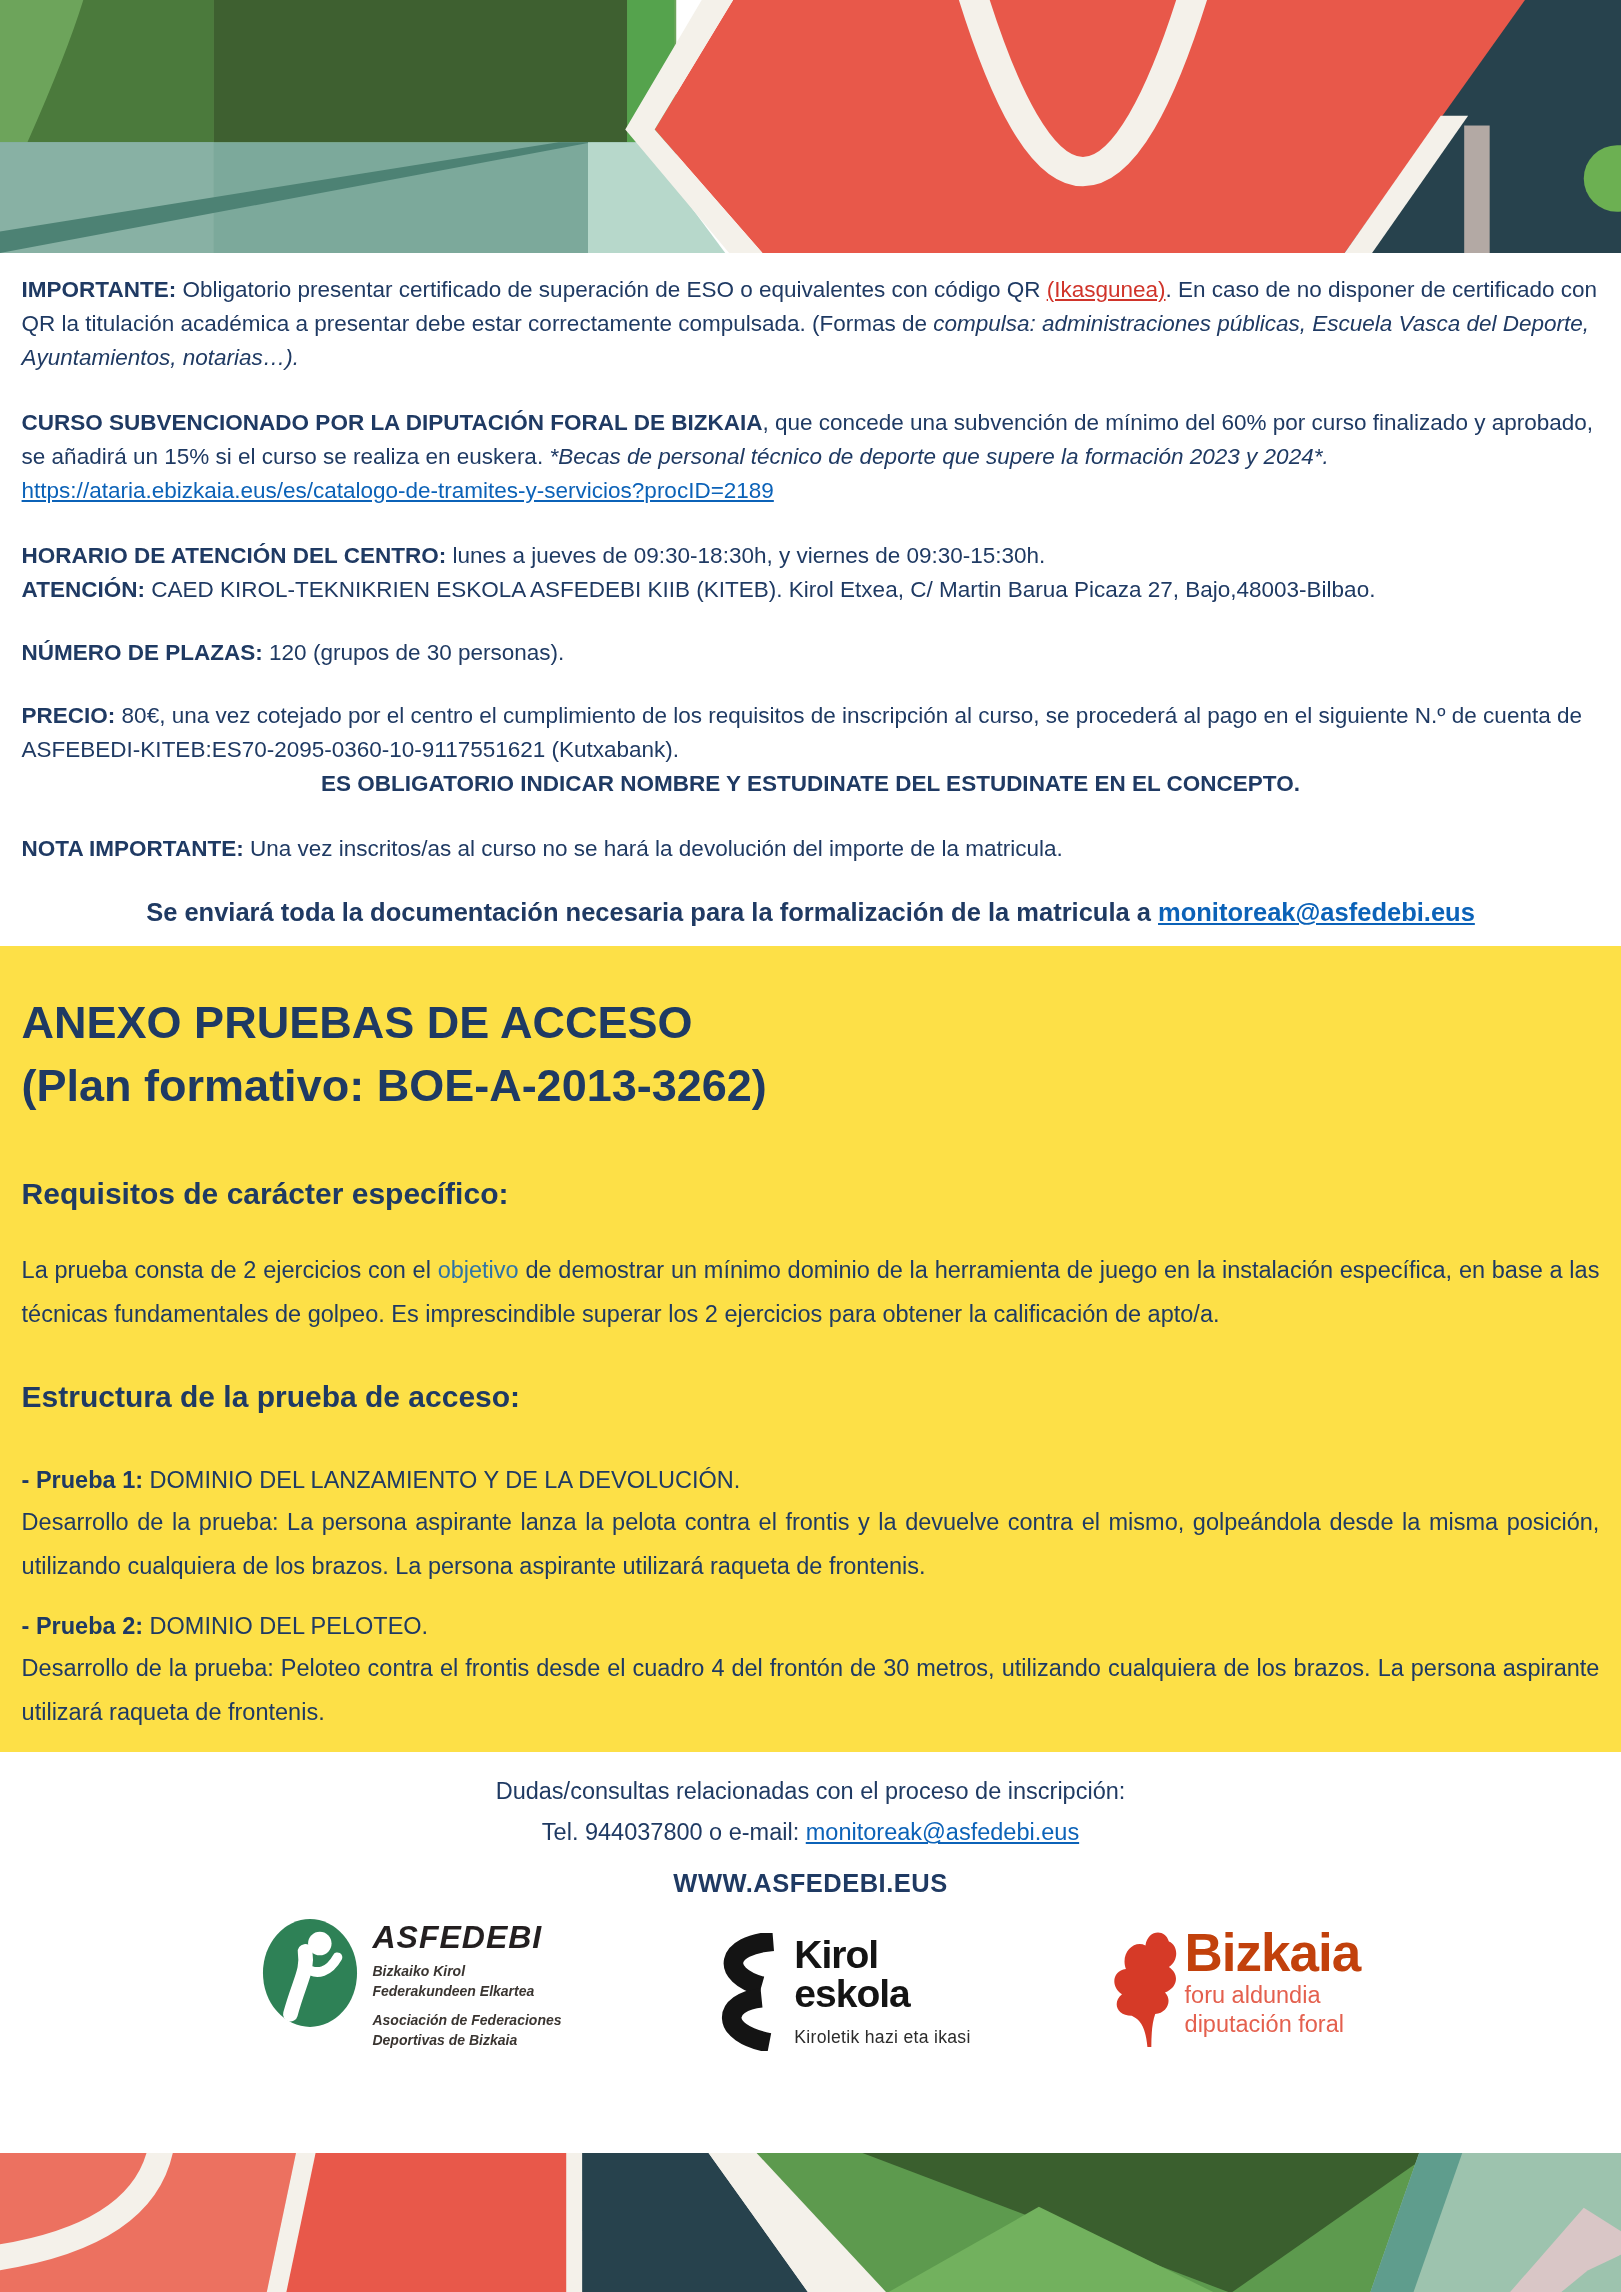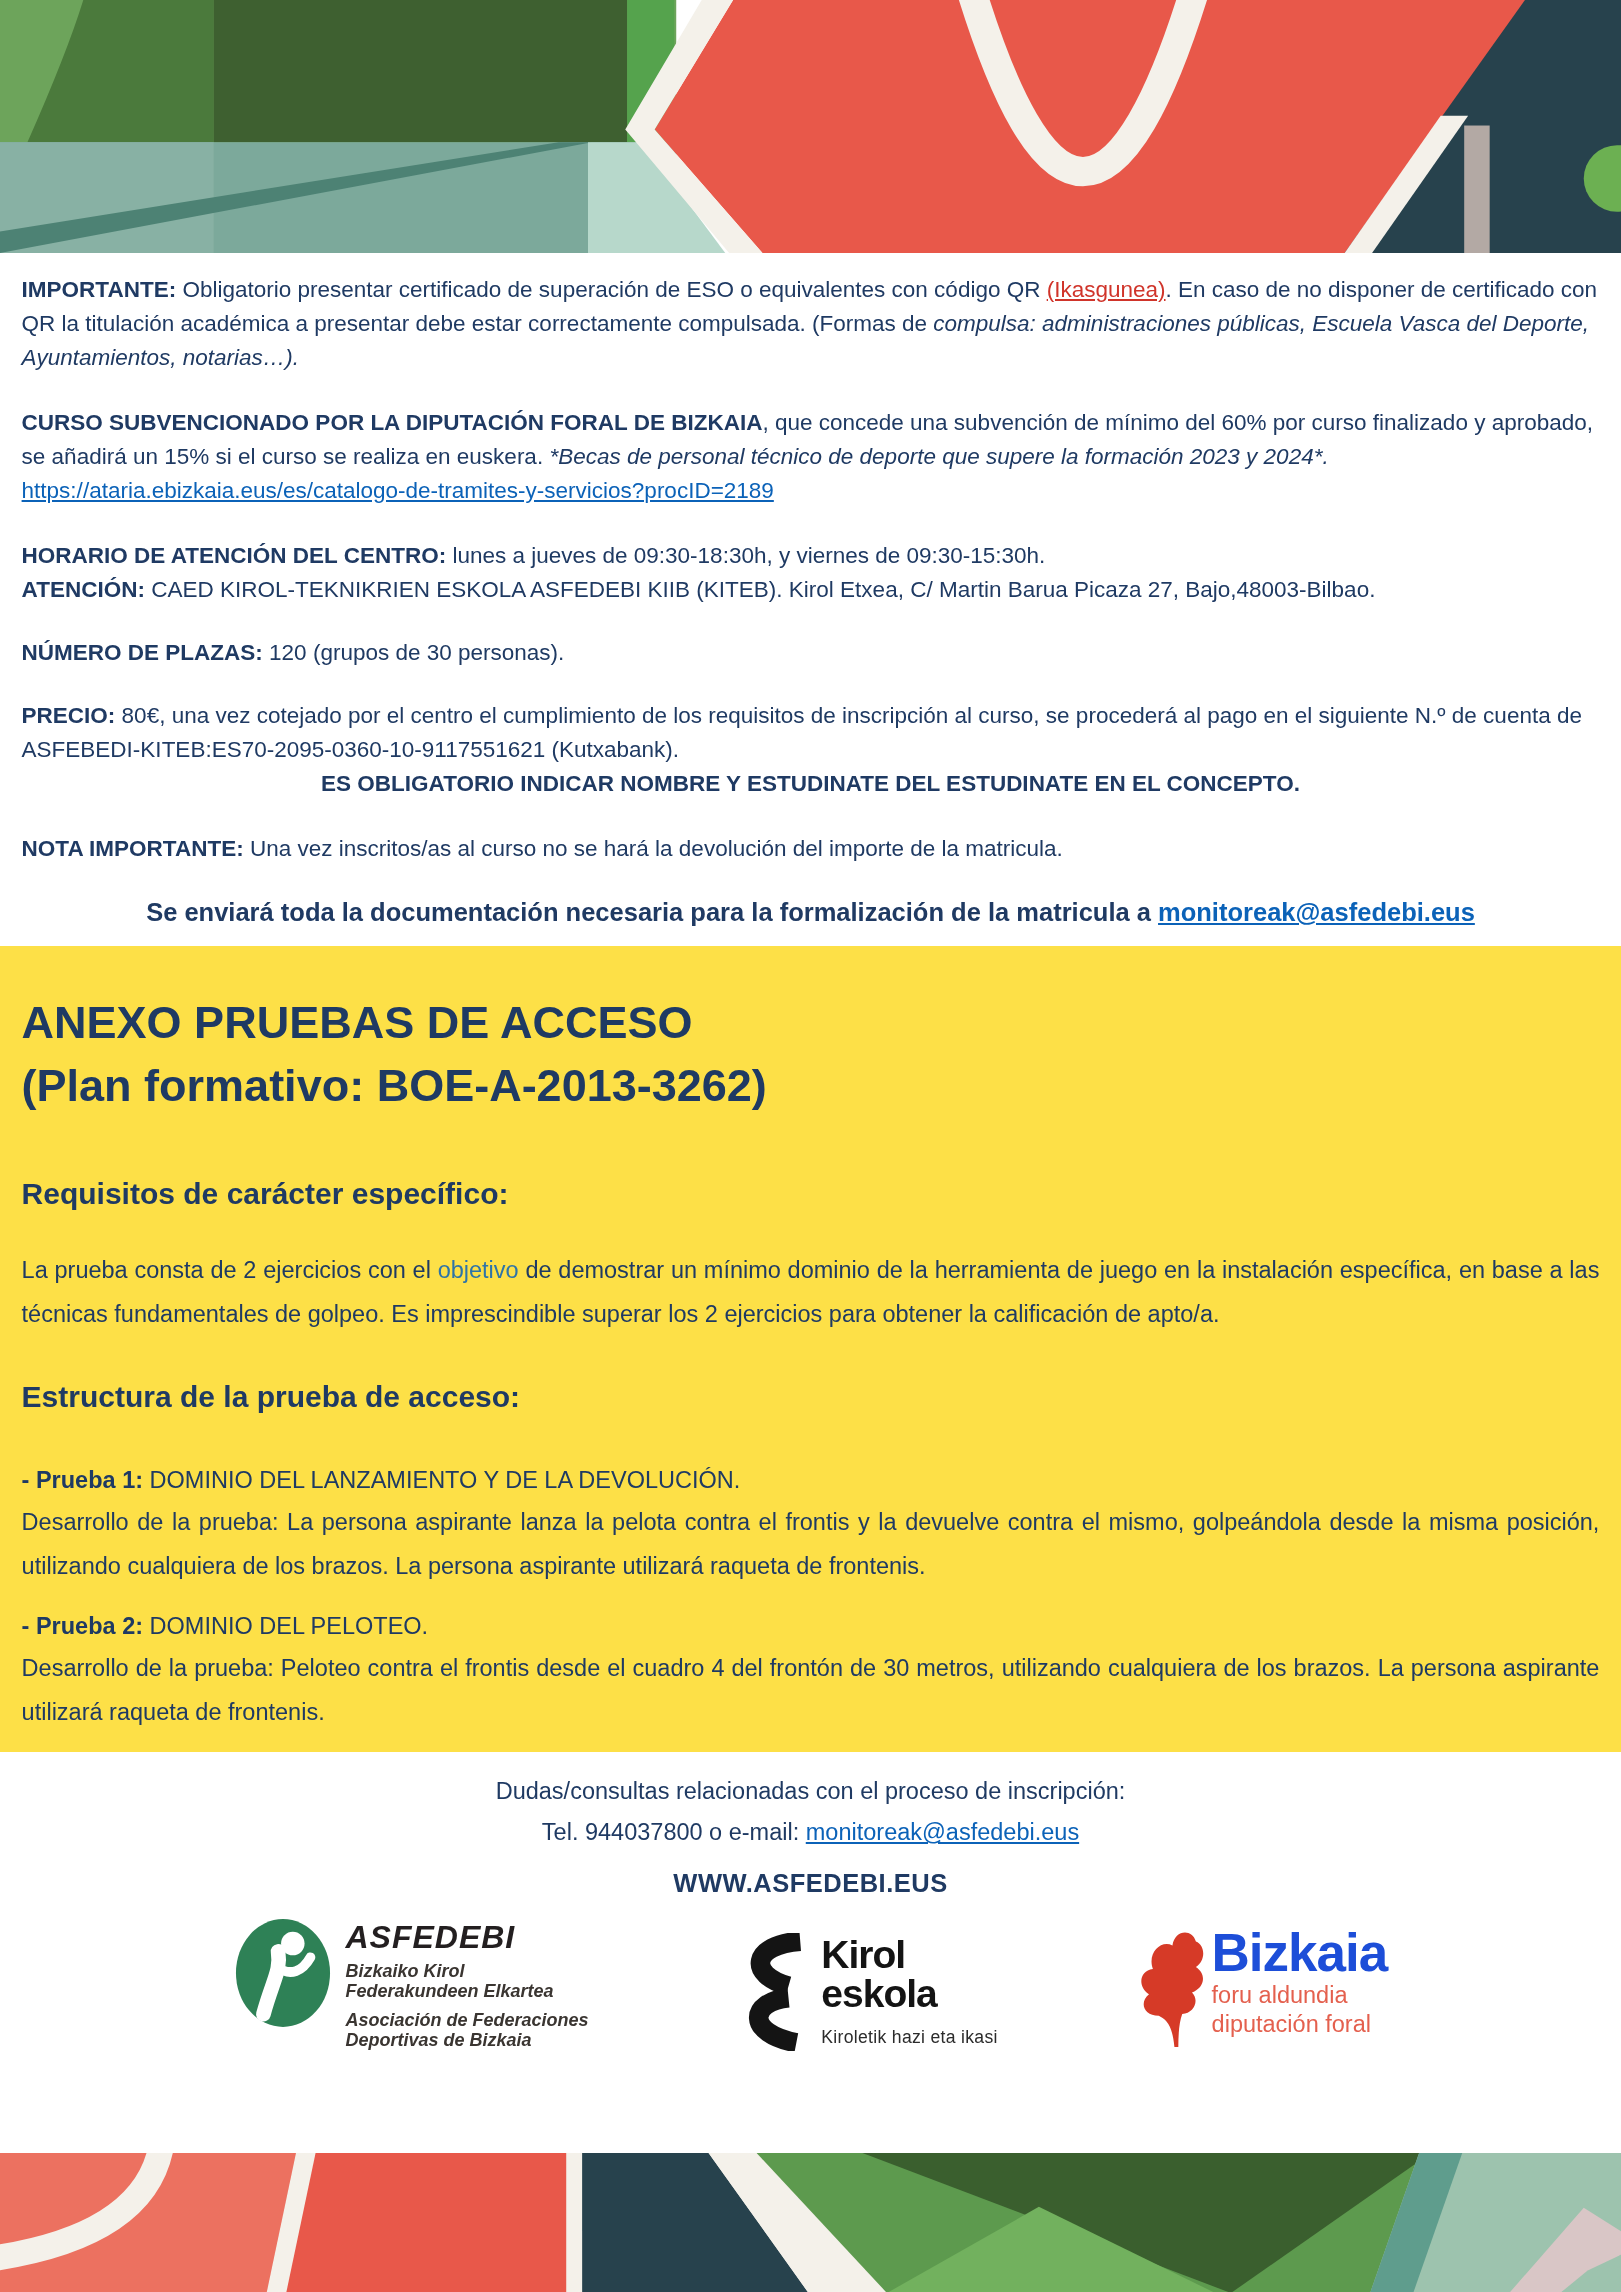--- a/index.html
+++ b/index.html
@@ -48,29 +48,29 @@
   .logos{
     margin-top:17.6px;
     display:flex;
     justify-content:center;
     align-items:flex-end;
     gap:137px;
   }
   .logo{display:flex;align-items:flex-start;}
   .logo-asfedebi .texts{margin-left:13.7px;padding-top:3.9px;}
   .asfedebi-name{font-size:32px;font-weight:bold;font-style:italic;color:#231f20;letter-spacing:1px;line-height:35px;}
-  .asfedebi-small{font-size:18px;font-weight:bold;font-style:italic;color:#3a3531;line-height:19.6px;}
+  .asfedebi-small{font-size:14px;font-weight:bold;font-style:italic;color:#3a3531;line-height:19.6px;}
   .asfedebi-small.grp2{margin-top:9.8px;}
   .logo-kirol{flex-direction:row;align-items:center;}
   .kirol-texts{margin-left:11.8px;text-align:left;}
   .kirol-name{font-size:39px;font-weight:bold;color:#141414;line-height:39px;letter-spacing:-1px;}
   .kirol-tagline{font-size:17.6px;color:#2b2b2b;margin-top:13.7px;letter-spacing:0.3px;}
   .logo-bizkaia{flex-direction:row;align-items:flex-start;}
   .bizkaia-texts{margin-left:5.9px;}
-  .bizkaia-name{font-size:53px;font-weight:bold;color:#1d4ed8;line-height:57px;letter-spacing:-1px;}
+  .bizkaia-name{font-size:53px;font-weight:bold;color:#c2410c;line-height:57px;letter-spacing:-1px;}
   .bizkaia-sub{font-size:23.5px;color:#e4604e;line-height:29px;}
 </style>
 </head>
 <body>
 
 <div class="page">
 
   <svg class="banner-top" viewBox="0 0 1654 258" preserveAspectRatio="none">
     <rect x="0" y="0" width="690" height="258" fill="#6da45b"></rect>
     <path d="M85,0 L218,0 L218,145 L28,145 Q68,55 85,0 Z" fill="#4b7a3c"></path>

